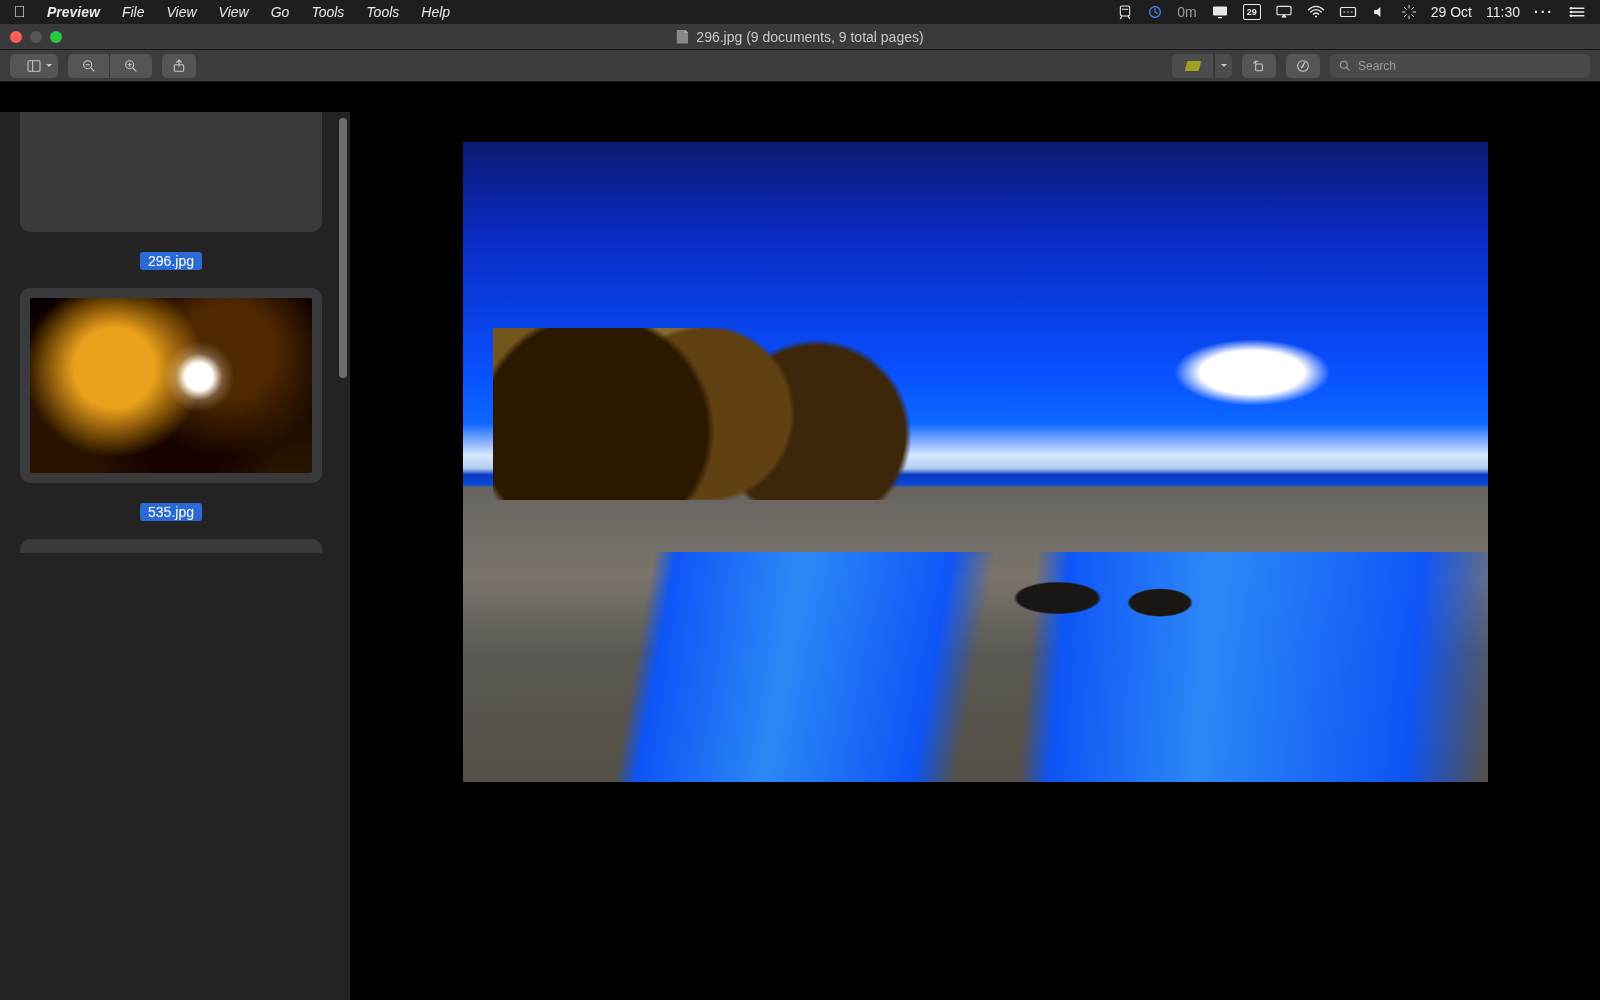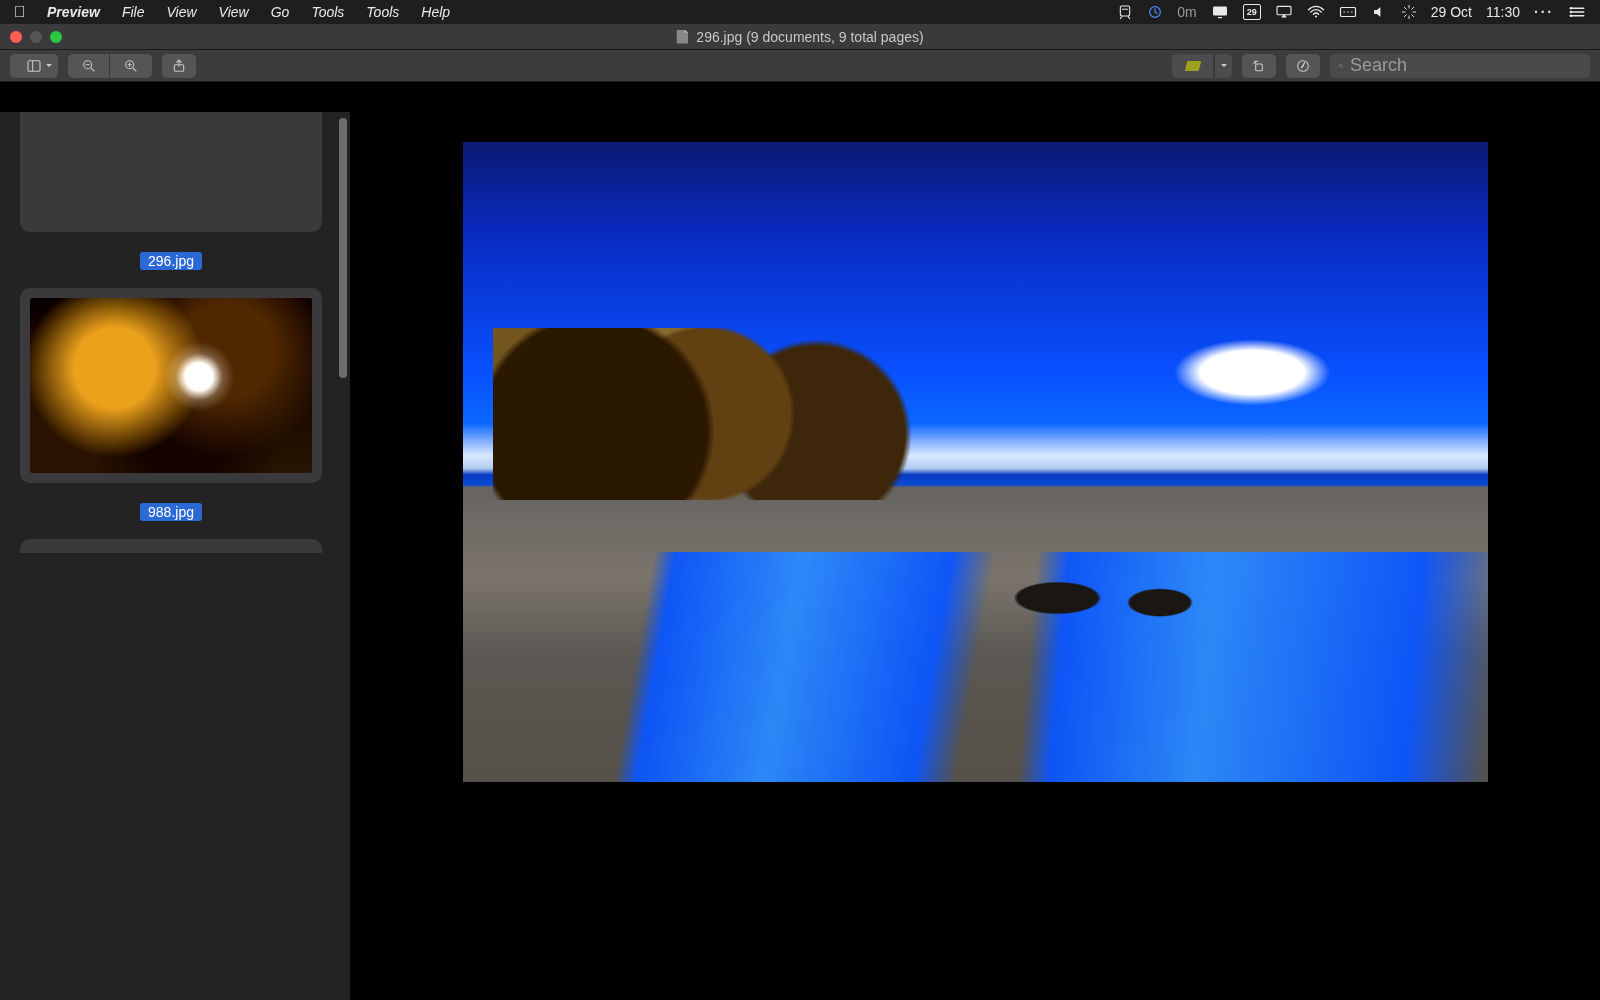--- a/index.html
+++ b/index.html
@@ -97,21 +97,21 @@
   .hl-drop{width:18px;height:24px;background:var(--bg-btn-dark);border:none;border-radius:0 5px 5px 0;display:flex;align-items:center;justify-content:center;color:var(--txt-dim);border-left:1px solid #333;}
   .hl-drop::after{content:"";border:3px solid transparent;border-top-color:currentColor;margin-top:3px;}
   .search-box{
     width:260px;height:24px;
     background:var(--bg-input);
     border-radius:5px;
     display:flex;align-items:center;
     padding:0 8px;gap:6px;
     color:var(--txt-muted);
   }
-  .search-box input{flex:1;background:transparent;border:none;outline:none;color:var(--txt-light);font-size:18px;}
+  .search-box input{flex:1;background:transparent;border:none;outline:none;color:var(--txt-light);font-size:12px;}
   .search-box input::placeholder{color:var(--txt-muted);}
 
   
   .content{
     display:flex;
     height:calc(1000px - var(--menubar-h) - var(--titlebar-h) - var(--toolbar-h));
     margin-top:30px;
   }
   .sidebar{
     width:var(--sidebar-w);
@@ -383,21 +383,21 @@
         </div>
         <div class="thumb-label-wrap"><span class="thumb-label">296.jpg</span></div>
       </div>
 
       <div>
         <div class="thumb-card">
           <div class="thumb-imgwrap">
               <div class="thumb-img img-clouds"></div>
             </div>
         </div>
-        <div class="thumb-label-wrap"><span class="thumb-label">988.jpg</span></div>
+        <div class="thumb-label-wrap"><span class="thumb-label">535.jpg</span></div>
       </div>
 
 
       <div class="thumb-peek"></div>
 
     </div>
     <div class="sidebar-scrollbar"></div>
   </div>
 
   <div class="main">

